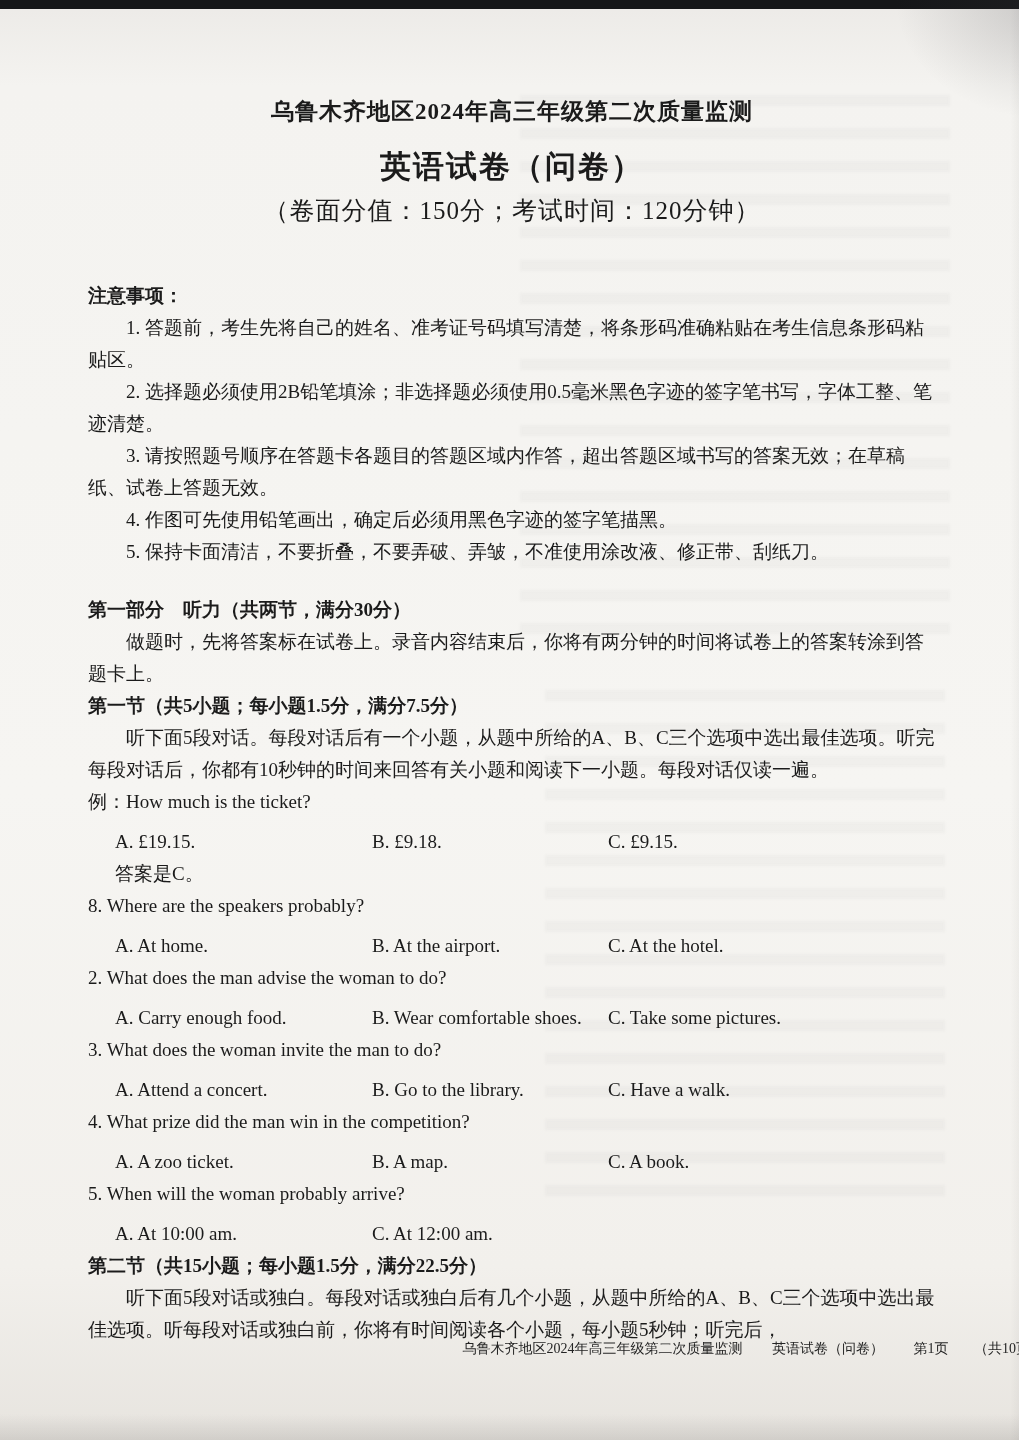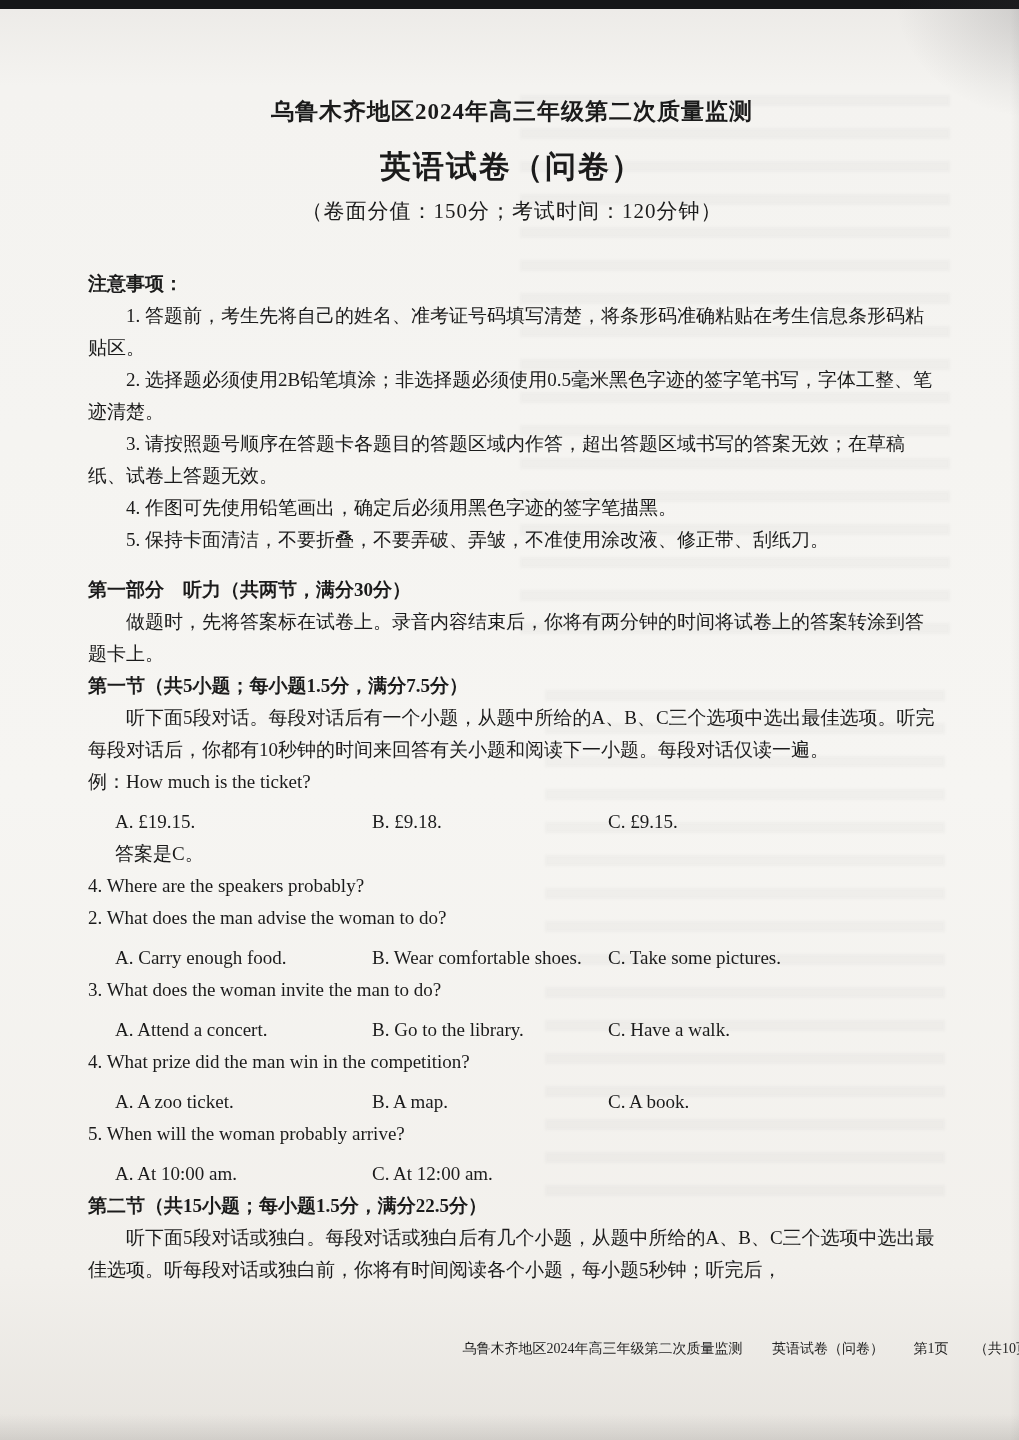--- a/index.html
+++ b/index.html
@@ -26,26 +26,26 @@
     background:repeating-linear-gradient(180deg,rgba(110,110,112,0.14) 0 11px,rgba(0,0,0,0) 11px 33px);}
   .bleed.b1{left:520px;top:95px;width:430px;height:560px;}
   .bleed.b2{left:545px;top:690px;width:400px;height:520px;}
 
   .content{
     position:absolute;left:88px;top:96px;width:848px;
     font-size:19px;line-height:32px;
   }
   .title{font-size:23px;font-weight:bold;text-align:center;margin:0;line-height:32px;letter-spacing:1px;}
   .subtitle{font-size:31px;font-weight:bold;text-align:center;margin:16px 0 4px;line-height:46px;letter-spacing:2px;}
-  .scoreline{font-size:21px;text-align:center;line-height:34px;margin:0 0 40px;letter-spacing:1px;}
+  .scoreline{font-size:25px;text-align:center;line-height:34px;margin:0 0 52px;letter-spacing:1px;}
 
   p{margin:0;}
   .indent{text-indent:2em;}
   .bold{font-weight:bold;}
-  .notice{margin-bottom:18px;}
+  .notice{margin-bottom:26px;}
   .sec-heading{font-weight:bold;}
   .q{text-indent:0;}
   .opts{display:grid;grid-template-columns:257px 236px auto;padding-left:27px;margin-top:8px;}
   .opts span{white-space:nowrap;}
   .answer{padding-left:27px;}
 
   .footer{
     position:absolute;left:0;top:1336px;width:100%;
     text-align:right;font-size:14px;line-height:26px;color:#242424;
   }
@@ -90,21 +90,26 @@
         <p class="q">例：How much is the ticket?</p>
         <div class="opts">
           <span>A. £19.15.</span>
           <span>B. £9.18.</span>
           <span>C. £9.15.</span>
         </div>
         <p class="answer">答案是C。</p>
       </div>
 
       <div>
-        <p class="q">4. Where are the speakers probably?</p>
+        <p class="q">8. Where are the speakers probably?</p>
+        <div class="opts">
+          <span>A. At home.</span>
+          <span>B. At the airport.</span>
+          <span>C. At the hotel.</span>
+        </div>
       </div>
 
       <div>
         <p class="q">2. What does the man advise the woman to do?</p>
         <div class="opts">
           <span>A. Carry enough food.</span>
           <span>B. Wear comfortable shoes.</span>
           <span>C. Take some pictures.</span>
         </div>
       </div>

